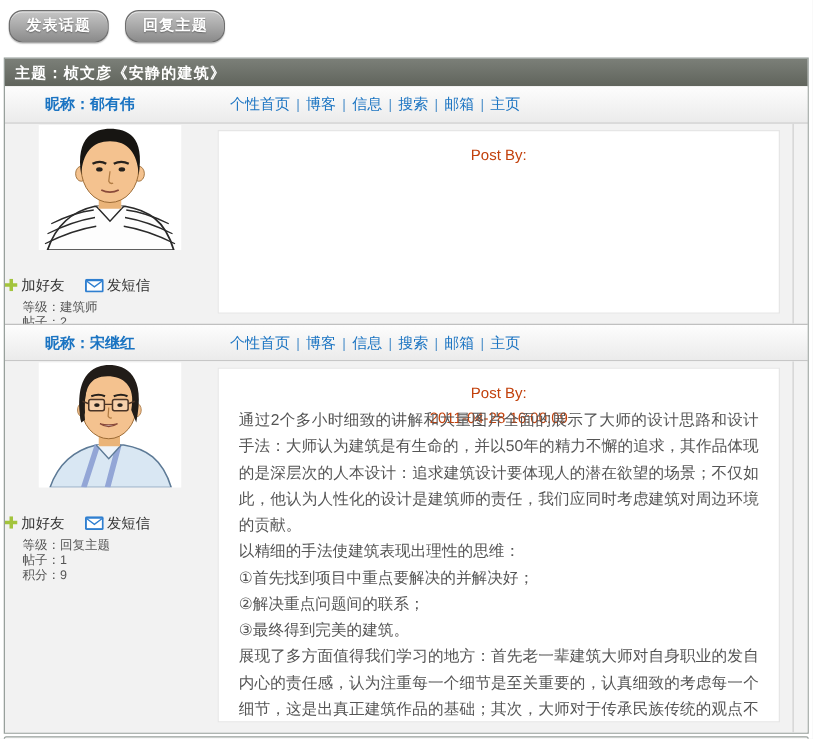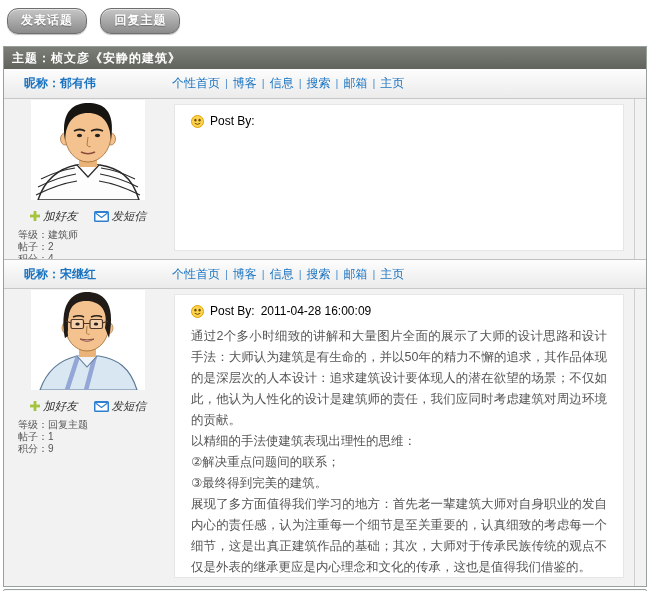--- a/index.html
+++ b/index.html
@@ -25,45 +25,45 @@
     background:linear-gradient(#7b7f78,#60645c);
     color:#fff; font-size:12px; font-weight:bold; letter-spacing:1px;
   }
   
   .post-header {
     height:30px; display:flex; align-items:center;
     background:linear-gradient(#fdfdfd,#ebebeb);
     border-bottom:1px solid #c7c7c7;
   }
   .post-section.second .post-header { border-top:1px solid #c0c0c0; }
-  .nickname-label { margin-left:20px; width:143px; font-size:12px; font-weight:bold; color:#1b74c2; }
+  .nickname-label { margin-left:32px; width:143px; font-size:12px; font-weight:bold; color:#1b74c2; }
   .user-links { font-size:12px; color:#1b74c2; }
   .user-links .ulink { color:#1b74c2; text-decoration:none; margin:0 5px; cursor:pointer; }
   .user-links .sep { color:#4d8fc9; font-size:11px; }
   
   .post-body { display:flex; background:#f2f2f2; overflow:hidden; }
   .post-body.h1 { height:160px; }
   .post-body.h2 { height:297px; }
   .post-left { width:168px; flex:none; padding-top:1px; }
   .avatar-box { width:114px; height:100px; margin:0 auto; background:#fff; overflow:hidden; }
   .avatar-box svg { display:block; }
-  .actions { display:flex; justify-content:center; gap:16px; align-items:center; margin-top:8px; height:16px;font-style:italic; }
+  .actions { display:flex; gap:16px; align-items:center; margin-top:20px; height:16px; }
   .action { display:flex; align-items:center; gap:3px; font-size:11.5px; color:#333; cursor:pointer; }
   .stats { margin:5px 0 0 14px; font-size:10px; color:#555; line-height:12px; }
   .stat-row { white-space:nowrap; }
   .post-right {
     flex:1; display:flex; flex-direction:column;
     margin:0 11px 0 0; border-right:1px solid #cfcfcf;
     padding:5px 10px 8px 2px;
   }
   .post-card {
     flex:1; background:#fff; border:1px solid #e6e6e6;
     padding:6px 16px 8px 16px; overflow:hidden;
   }
-  .post-meta { display:flex; align-items:center; gap:6px; height:20px; color:#000000; font-size:12px; }
+  .post-meta { display:flex; align-items:center; gap:6px; height:20px; color:#c2410c; font-size:12px;flex-direction:column; }
   .post-content { margin-top:5px; color:#555; font-size:12.5px; line-height:21px; text-align:justify; }
   .post-content p { margin:0; }
   
   .footer-bar {
     margin:2px 3px 0 3px; height:10px; border:1px solid #979f9b; border-radius:2px;
     background:linear-gradient(#fbfbfb,#d9d9d9);
   }
 </style>
 </head>
 <body>
@@ -216,20 +216,21 @@
               <ellipse cx="4.4" cy="5.2" rx="1.1" ry="1.4" fill="#6b4d00"></ellipse>
               <ellipse cx="8.6" cy="5.2" rx="1.1" ry="1.4" fill="#6b4d00"></ellipse>
               <path d="M3.8,8.3 Q6.5,10.5 9.2,8.3" stroke="#6b4d00" stroke-width="1" fill="none"></path>
             </svg>
             <span>Post By:</span>
             <span>2011-04-28 16:00:09</span>
           </div>
           <div class="post-content">
             <p>通过2个多小时细致的讲解和大量图片全面的展示了大师的设计思路和设计手法：大师认为建筑是有生命的，并以50年的精力不懈的追求，其作品体现的是深层次的人本设计：追求建筑设计要体现人的潜在欲望的场景；不仅如此，他认为人性化的设计是建筑师的责任，我们应同时考虑建筑对周边环境的贡献。</p>
             <p>以精细的手法使建筑表现出理性的思维：</p>
+            <p>①首先找到项目中重点要解决的并解决好；</p>
             <p>②解决重点问题间的联系；</p>
             <p>③最终得到完美的建筑。</p>
             <p>展现了多方面值得我们学习的地方：首先老一辈建筑大师对自身职业的发自内心的责任感，认为注重每一个细节是至关重要的，认真细致的考虑每一个细节，这是出真正建筑作品的基础；其次，大师对于传承民族传统的观点不仅是外表的继承更应是内心理念和文化的传承，这也是值得我们借鉴的。</p>
           </div>
         </div>
       </div>
     </div>
   </div>
 </div>
 

